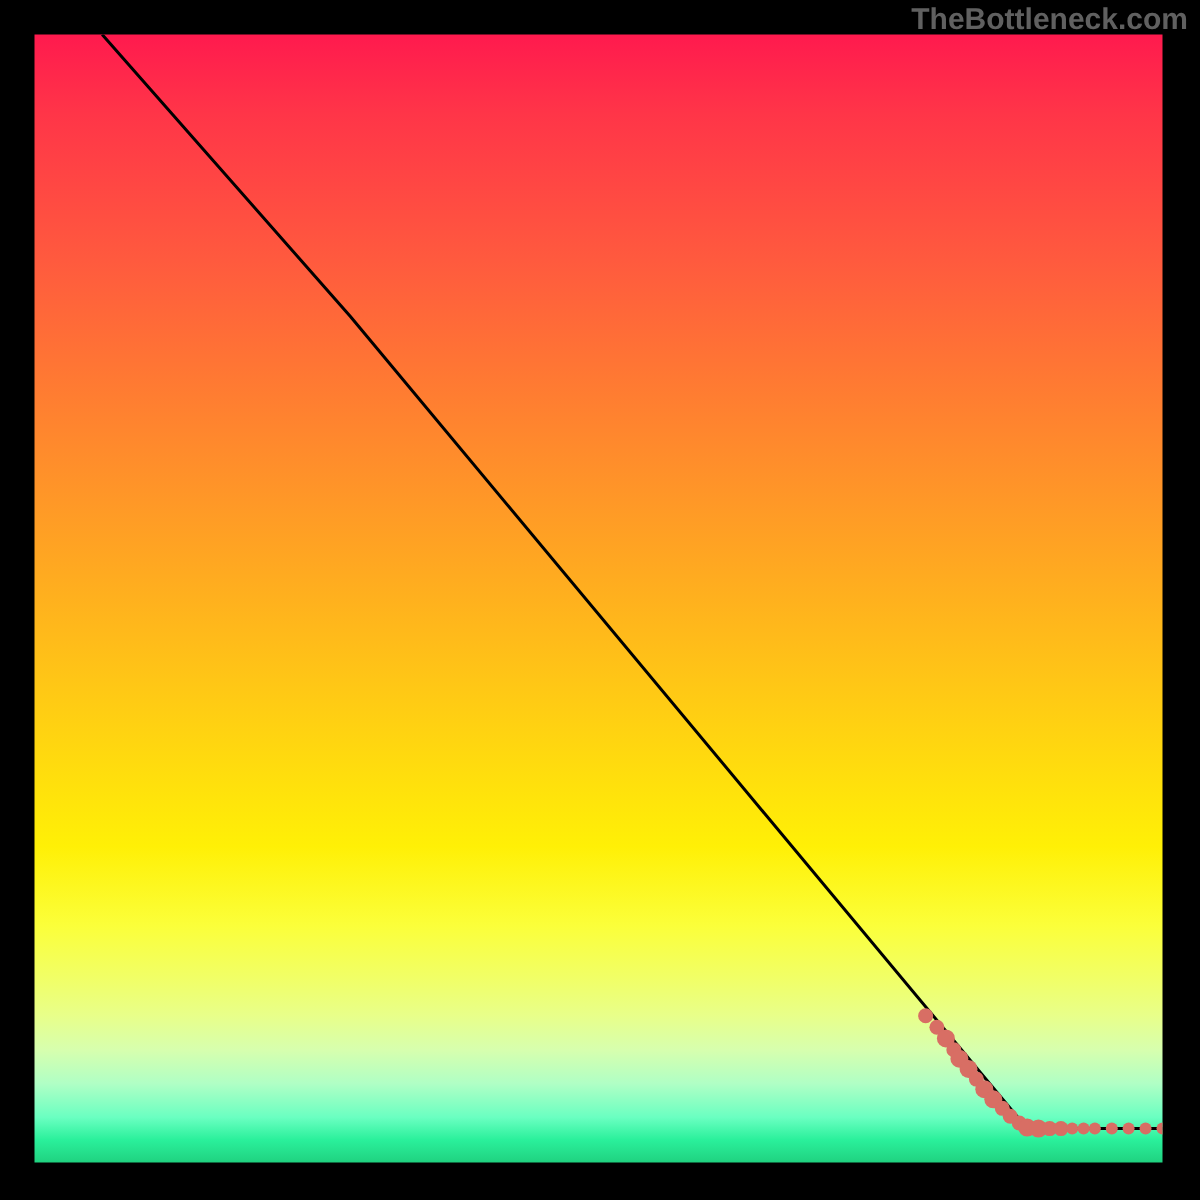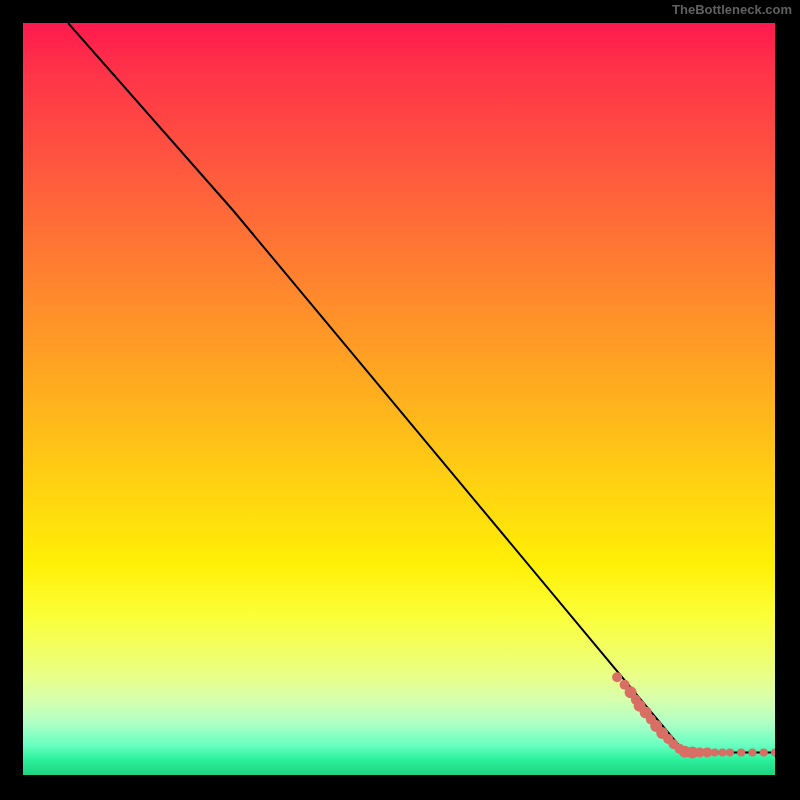--- a/index.html
+++ b/index.html
@@ -8,21 +8,21 @@
     width: 800px;
     height: 800px;
     background: #000;
     position: relative;
     font-family: Arial, Helvetica, sans-serif;
   }
   .watermark {
     position: absolute;
     top: 2px;
     right: 8px;
-    font-size: 13px;
+    font-size: 20px;
     font-weight: bold;
     color: #606060;
     z-index: 10;
   }
   .plot-area {
     position: absolute;
     left: 23px;
     top: 23px;
     width: 752px;
     height: 752px;

